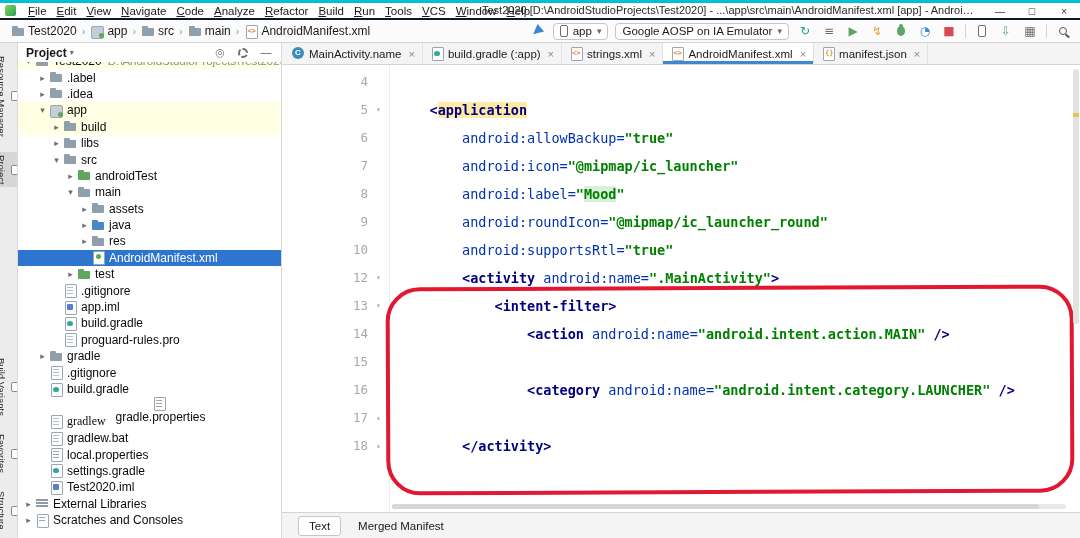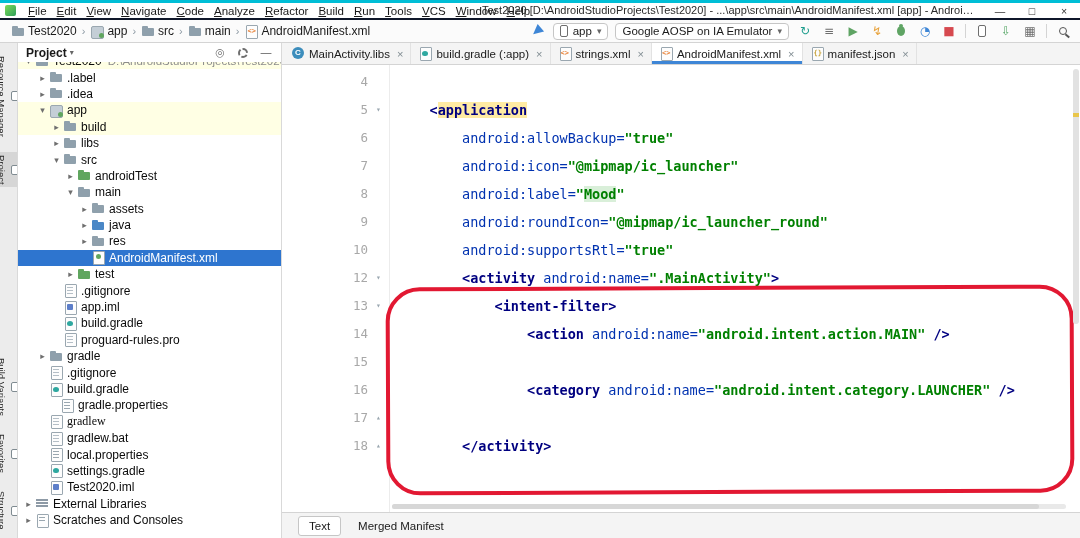--- a/index.html
+++ b/index.html
@@ -376,21 +376,21 @@
           <div class="tree-row" style="padding-left: 18px;">
             <span class="tree-arrow"></span>
             <span class="ic ic-text-file"></span>
             <span class="tree-label">.gitignore</span>
           </div>
           <div class="tree-row" style="padding-left: 18px;">
             <span class="tree-arrow"></span>
             <span class="ic ic-gradle-file"></span>
             <span class="tree-label">build.gradle</span>
           </div>
-          <div class="tree-row" style="padding-left: 29px;">
+          <div class="tree-row" style="padding-left: 18px; flex-direction: column;">
             <span class="tree-arrow"></span>
             <span class="ic ic-properties-file"></span>
             <span class="tree-label">gradle.properties</span>
           </div>
           <div class="tree-row" style="padding-left: 18px; font-family: Liberation Serif, serif;">
             <span class="tree-arrow"></span>
             <span class="ic ic-text-file"></span>
             <span class="tree-label">gradlew</span>
           </div>
           <div class="tree-row" style="padding-left: 18px;">
@@ -423,21 +423,21 @@
             <span class="ic ic-scratches"></span>
             <span class="tree-label">Scratches and Consoles</span>
           </div>
         </div>
     </div>
 
     <div class="editor-col">
       <div class="tabs">
           <div class="tab">
             <span class="ic ic-class"></span>
-            <span class="tab-label">MainActivity.libs</span>
+            <span class="tab-label">MainActivity.name</span>
             <span class="tab-close">×</span>
           </div>
           <div class="tab">
             <span class="ic ic-gradle-file"></span>
             <span class="tab-label">build.gradle (:app)</span>
             <span class="tab-close">×</span>
           </div>
           <div class="tab">
             <span class="ic ic-xml-file"></span>
             <span class="tab-label">strings.xml</span>

